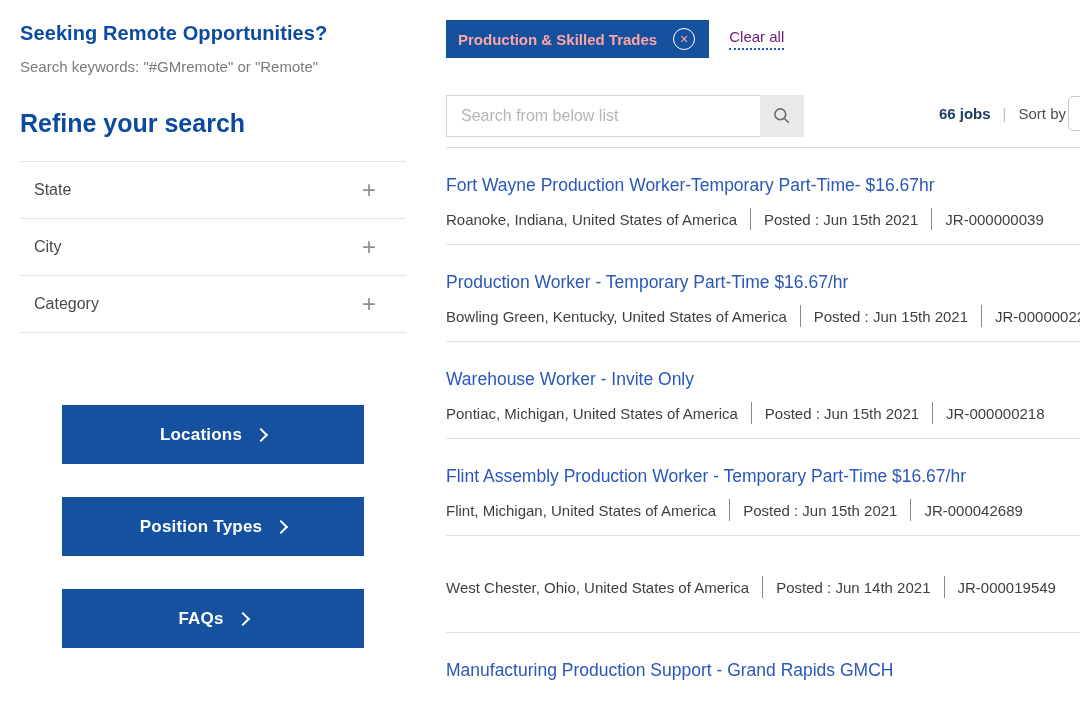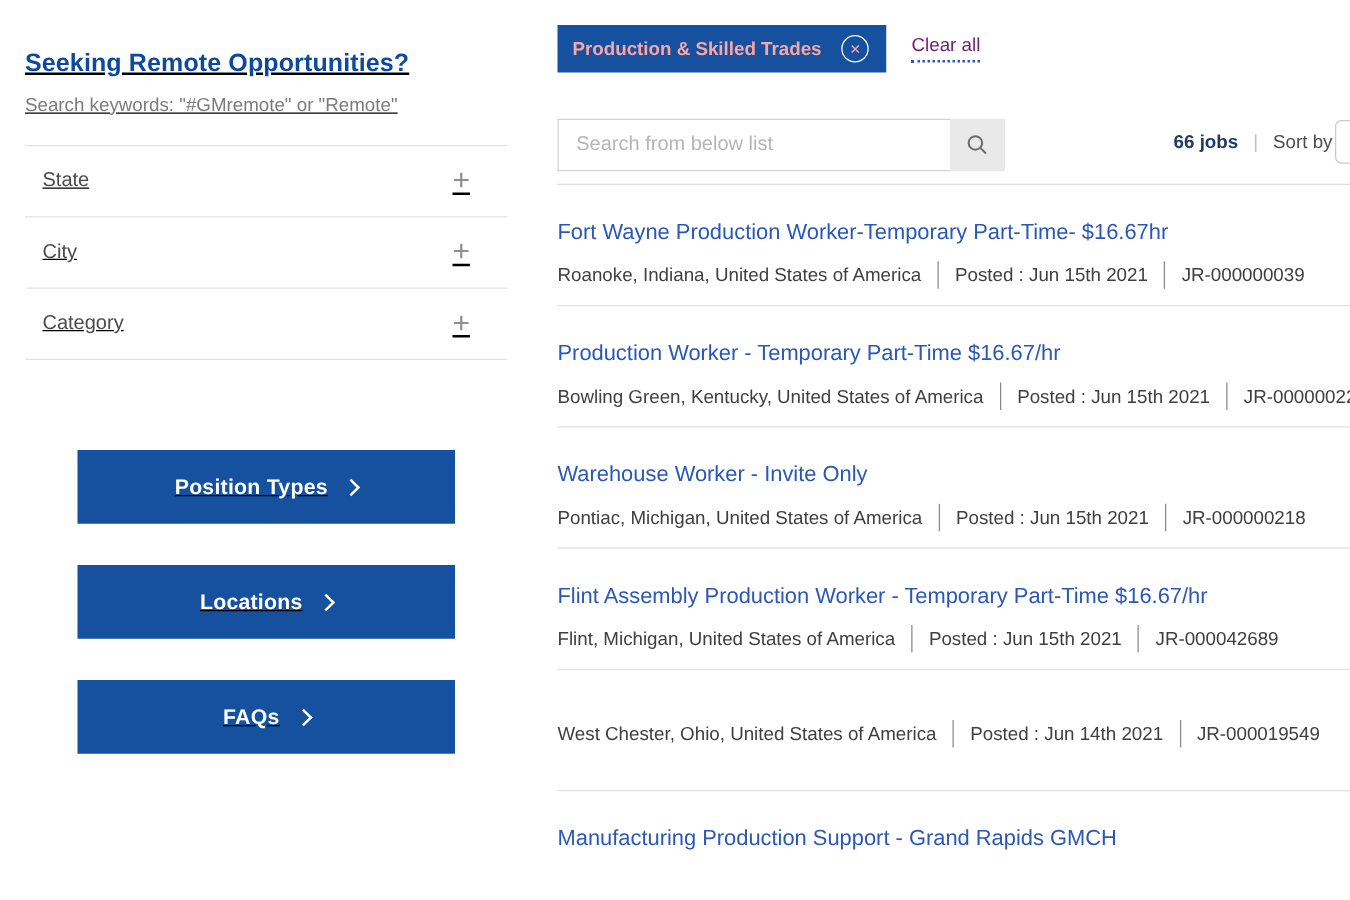--- a/index.html
+++ b/index.html
@@ -2,21 +2,21 @@
 <html><head>
 <meta charset="utf-8">
 <style>
   html,body{margin:0;padding:0;}
   body{
     width:1080px;height:720px;overflow:hidden;background:#ffffff;
     font-family:"Liberation Sans", sans-serif;position:relative;
     -webkit-font-smoothing:antialiased;
   }
   
-  .sidebar{position:absolute;left:20px;top:0;width:386px;padding-top:40px;box-sizing:border-box;text-decoration:underline;}
+  .sidebar{position:absolute;left:20px;top:0;width:386px;padding-top:22px;box-sizing:border-box;}
   .promo-title{margin:0;font-size:20px;font-weight:700;color:#0d4a9e;letter-spacing:0.1px;}
   .promo-sub{margin:13px 0 0;font-size:15px;color:#7b7b7b;}
   .refine-title{margin:34px 0 0;font-size:25px;font-weight:600;color:#0d4a9e;}
   .filter-list{list-style:none;margin:23px 0 0;padding:0;border-top:1px solid #e3e3e3;}
   .filter-row{height:56px;display:flex;align-items:center;justify-content:space-between;
     border-bottom:1px solid #e3e3e3;cursor:pointer;}
   .filter-label{font-size:16px;color:#4a4a4a;padding-left:14px;}
   .plus-icon{font-size:24px;font-weight:300;color:#8f8f8f;padding-right:30px;line-height:1;}
   .btn-stack{margin-top:72px;}
   .big-btn{width:302px;height:59px;margin:0 0 33px 42px;background:#15519f;border:none;
@@ -54,45 +54,46 @@
   .job-meta{display:flex;align-items:center;margin-top:13px;white-space:nowrap;}
   .meta-text{font-size:15px;color:#3f3f3f;}
   .meta-sep{width:1px;height:22px;background:#8a8a8a;margin:0 13px;flex:none;}
 </style>
 </head>
 <body>
 
 <aside class="sidebar">
   <h2 class="promo-title">Seeking Remote Opportunities?</h2>
   <p class="promo-sub">Search keywords: "#GMremote" or "Remote"</p>
+  <h1 class="refine-title">Refine your search</h1>
 
   <ul class="filter-list">
 
   <li class="filter-row">
       <span class="filter-label">State</span>
       <span class="plus-icon">+</span>
     </li>
       <li class="filter-row">
       <span class="filter-label">City</span>
       <span class="plus-icon">+</span>
     </li>
       <li class="filter-row">
       <span class="filter-label">Category</span>
       <span class="plus-icon">+</span>
     </li>
     </ul>
 
   <div class="btn-stack">
 
   <button class="big-btn">
-      <span>Position Types</span>
+      <span>Locations</span>
       <span class="chev"></span>
     </button>
       <button class="big-btn">
-      <span>Locations</span>
+      <span>Position Types</span>
       <span class="chev"></span>
     </button>
       <button class="big-btn">
       <span>FAQs</span>
       <span class="chev"></span>
     </button>
     </div>
 </aside>
 
 <main class="results">

